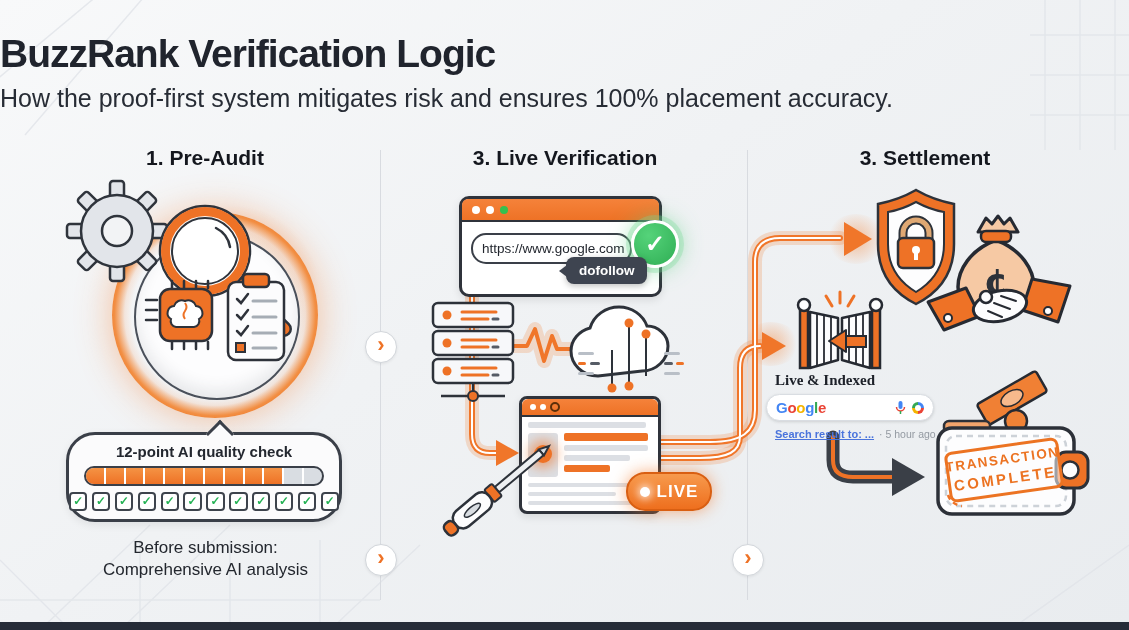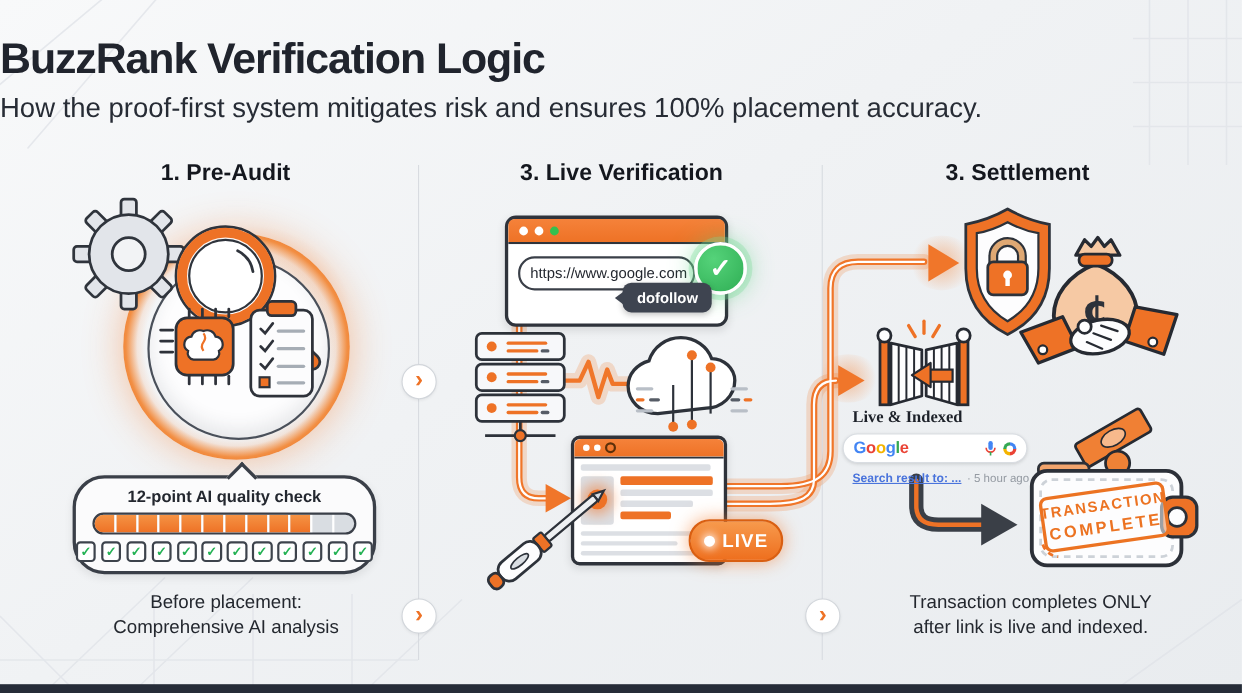--- a/index.html
+++ b/index.html
@@ -545,24 +545,20 @@
       <svg width="10" height="10" style="position:static;">
         <circle cx="4" cy="4" r="3" fill="none" stroke="#9aa0a6" stroke-width="1.5"></circle>
         <path d="M6.2,6.2 L9,9" stroke="#9aa0a6" stroke-width="1.5"></path>
       </svg>
       <span class="gw-link">Search result to: ...</span>
       <span class="gw-meta">· 5 hour ago</span>
     </div>
   </div>
 
   <div class="caption" id="cap-1">
-    <div>Before placement:</div>
+    <div>Before submission:</div>
     <div>Comprehensive AI analysis</div>
   </div>
   <div class="caption" id="cap-2">
-  </div>
-  <div class="caption" id="cap-3">
-    <div>Transaction completes ONLY</div>
-    <div>after link is live and indexed.</div>
   </div>
 
   <div class="bottom-bar"></div>
 </div>
 
 </body></html>

